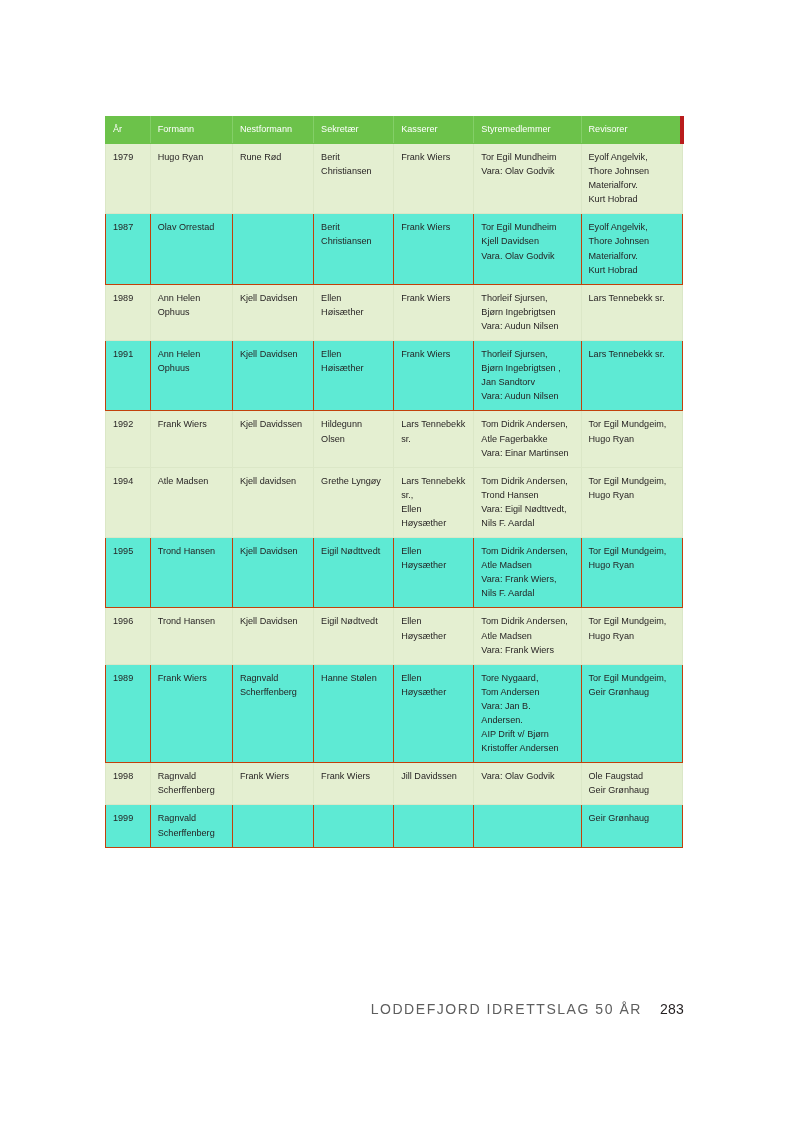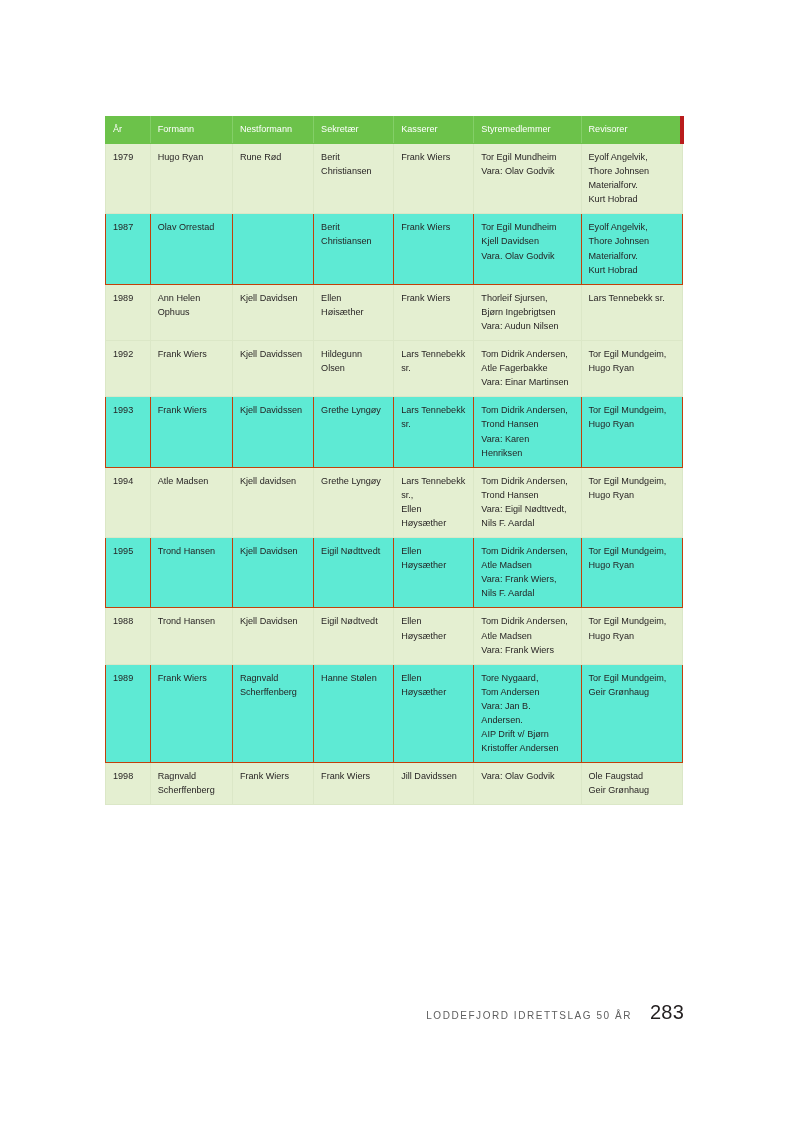--- a/index.html
+++ b/index.html
@@ -76,29 +76,29 @@
     position: absolute;
     left: 105px;
     top: 1001px;
     width: 579px;
     height: 26px;
     display: flex;
     align-items: baseline;
     justify-content: flex-end;
   }
   .footer-title {
-    font-size: 10px;
+    font-size: 14px;
     letter-spacing: 1.55px;
     color: #5e5e5e;
     text-transform: uppercase;
     margin-right: 18px;
     white-space: nowrap;
   }
   .footer-page {
-    font-size: 20px;
+    font-size: 14px;
     color: #231f20;
     font-weight: normal;
     letter-spacing: 0.2px;
   }
 </style>
 </head>
 <body>
 
 <div class="page">
 
@@ -159,45 +159,45 @@
 Ophuus</td>
           <td>Kjell Davidsen</td>
           <td>Ellen
 Høisæther</td>
           <td>Frank Wiers</td>
           <td>Thorleif Sjursen,
 Bjørn Ingebrigtsen
 Vara: Audun Nilsen</td>
           <td>Lars Tennebekk sr.</td>
         </tr>
+        <tr class="plain">
+          <td>1991</td>
+          <td>Ann Helen
+Ophuus</td>
+          <td>Kjell Davidsen</td>
+          <td>Ellen
+Høisæther</td>
+          <td>Frank Wiers</td>
+          <td>Thorleif Sjursen,
+Bjørn Ingebrigtsen ,
+Jan Sandtorv
+Vara: Audun Nilsen</td>
+          <td>Lars Tennebekk sr.</td>
+        </tr>
         <tr class="shade">
           <td>1992</td>
           <td>Frank Wiers</td>
           <td>Kjell Davidssen</td>
           <td>Hildegunn
 Olsen</td>
           <td>Lars Tennebekk
 sr.</td>
           <td>Tom Didrik Andersen,
 Atle Fagerbakke
 Vara: Einar Martinsen</td>
-          <td>Tor Egil Mundgeim,
-Hugo Ryan</td>
-        </tr>
-        <tr class="plain">
-          <td>1993</td>
-          <td>Frank Wiers</td>
-          <td>Kjell Davidssen</td>
-          <td>Grethe Lyngøy</td>
-          <td>Lars Tennebekk
-sr.</td>
-          <td>Tom Didrik Andersen,
-Trond Hansen
-Vara: Karen
-Henriksen</td>
           <td>Tor Egil Mundgeim,
 Hugo Ryan</td>
         </tr>
         <tr class="shade">
           <td>1994</td>
           <td>Atle Madsen</td>
           <td>Kjell davidsen</td>
           <td>Grethe Lyngøy</td>
           <td>Lars Tennebekk
 sr.,
@@ -216,21 +216,21 @@
           <td>Eigil Nødttvedt</td>
           <td>Ellen Høysæther</td>
           <td>Tom Didrik Andersen,
 Atle Madsen
 Vara: Frank Wiers,
 Nils F. Aardal</td>
           <td>Tor Egil Mundgeim,
 Hugo Ryan</td>
         </tr>
         <tr class="shade">
-          <td>1988</td>
+          <td>1996</td>
           <td>Trond Hansen</td>
           <td>Kjell Davidsen</td>
           <td>Eigil Nødtvedt</td>
           <td>Ellen Høysæther</td>
           <td>Tom Didrik Andersen,
 Atle Madsen
 Vara: Frank Wiers</td>
           <td>Tor Egil Mundgeim,
 Hugo Ryan</td>
         </tr>
@@ -254,20 +254,30 @@
           <td>1998</td>
           <td>Ragnvald
 Scherffenberg</td>
           <td>Frank Wiers</td>
           <td>Frank Wiers</td>
           <td>Jill Davidssen</td>
           <td>Vara: Olav Godvik</td>
           <td>Ole Faugstad
 Geir Grønhaug</td>
         </tr>
+        <tr class="plain">
+          <td>1999</td>
+          <td>Ragnvald
+Scherffenberg</td>
+          <td></td>
+          <td></td>
+          <td></td>
+          <td></td>
+          <td>Geir Grønhaug</td>
+        </tr>
       </tbody>
   </table>
 
   <div class="footer">
     <div class="footer-title">LODDEFJORD IDRETTSLAG 50 ÅR</div>
     <div class="footer-page">283</div>
   </div>
 
 </div>
 

